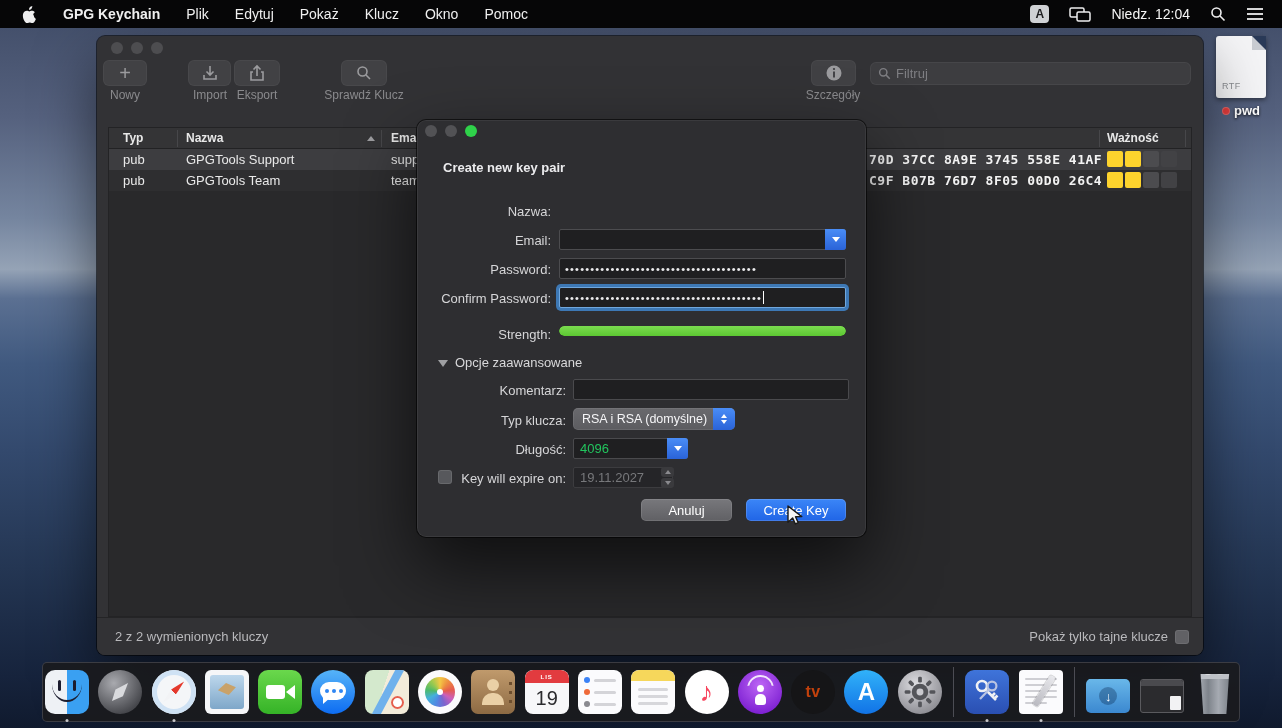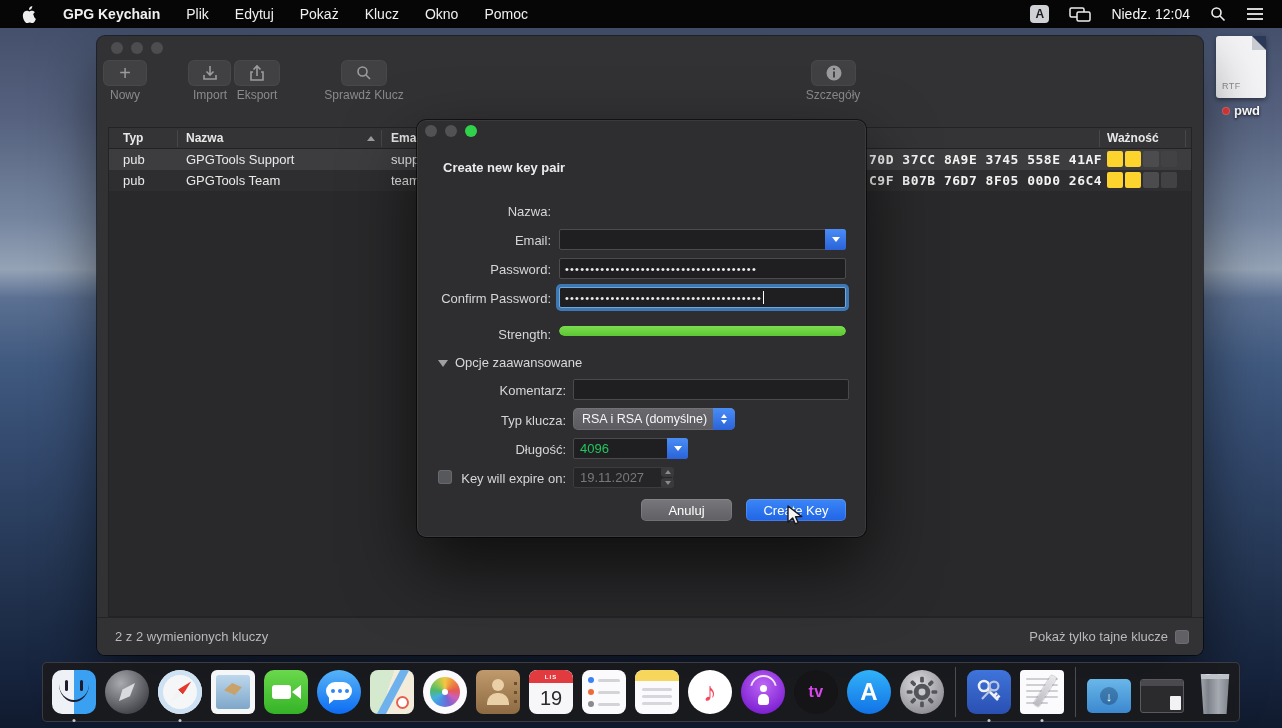--- a/index.html
+++ b/index.html
@@ -111,21 +111,21 @@
   .dcheckbox { position:absolute; width:14px; height:14px; border-radius:3px; background:#57585c;
     box-shadow:inset 0 0 0 1px rgba(255,255,255,.1); }
   .btn { position:absolute; height:22px; border-radius:5px; color:#fff; font-size:13px;
     display:flex; align-items:center; justify-content:center; }
   .btn.gray { background:linear-gradient(#78787c,#606064); box-shadow:inset 0 0 0 1px rgba(255,255,255,.1); }
   .btn.blue { background:linear-gradient(#3b86f7,#2065e6); box-shadow:inset 0 0 0 1px rgba(255,255,255,.15); }
 
   
   #dock { position:absolute; left:42px; top:662px; width:1198px; height:60px;
     background:rgba(26,26,29,.88); border:1px solid rgba(115,115,125,.38); border-radius:5px;
-    display:flex; align-items:center; justify-content:flex-end; gap:5px; z-index:50; }
+    display:flex; align-items:center; justify-content:space-between; gap:5px; z-index:50; }
   .d-item { position:relative; width:48px; height:48px; display:flex; align-items:center; justify-content:center; }
   .d-item.running::after { content:""; position:absolute; bottom:-6px; left:50%; transform:translateX(-50%);
     width:3px; height:3px; border-radius:50%; background:#c6c6c9; }
   .d-div { width:1px; height:50px; background:rgba(140,140,150,.45); margin:0 4px; }
   .ic { position:relative; overflow:hidden; }
   .rs { width:44px; height:44px; border-radius:10px; }     
   .ci { width:44px; height:44px; border-radius:50%; }      
 
   .ic-finder { background:linear-gradient(90deg,#eef1f5 0 50%, #3aa0f2 50% 100%); }
   .ic-finder .eyeL,.ic-finder .eyeR { position:absolute; top:10px; width:2.5px; height:11px; border-radius:2px; background:#1c1c2e; }
@@ -181,21 +181,21 @@
   .ic-notes .band { position:absolute; left:0; top:0; right:0; height:11px; background:#f6d75b; border-radius:8px 8px 0 0; }
   .ic-notes .ln { position:absolute; left:7px; right:7px; height:2.5px; background:#d7d7db; border-radius:2px; }
   .ic-music { background:#fff; display:flex; align-items:center; justify-content:center; }
   .ic-music .note { font-size:27px; color:#f7455e; font-weight:bold; line-height:1; }
   .ic-podcasts { background:radial-gradient(circle at 50% 35%, #bd66f5, #7c1fd1 80%); }
   .ic-podcasts .dot { position:absolute; left:19px; top:15px; width:7px; height:7px; border-radius:50%; background:#fff; }
   .ic-podcasts .bd { position:absolute; left:17px; top:24px; width:11px; height:11px; border-radius:5px 5px 3px 3px; background:#fff; }
   .ic-podcasts .ring { position:absolute; left:9px; top:5px; width:27px; height:27px; border-radius:50%;
     border:2.5px solid rgba(255,255,255,.85); clip-path:polygon(0 0,100% 0,100% 40%,0 40%); }
   .ic-tv { background:#151517; display:flex; align-items:center; justify-content:center; }
-  .ic-tv .t { color:#d946ef; font-size:16px; font-weight:bold; letter-spacing:.5px; }
+  .ic-tv .t { color:#c2410c; font-size:16px; font-weight:bold; letter-spacing:.5px; }
   .ic-appstore { background:linear-gradient(#31b2f9,#1173e6); display:flex; align-items:center; justify-content:center; }
   .ic-appstore .a { color:#fff; font-size:24px; font-weight:bold; }
   .ic-sysprefs { background:radial-gradient(circle at 40% 32%, #dcdce0, #8d8d93 78%); display:flex; align-items:center; justify-content:center; }
   .ic-gpg { background:linear-gradient(#3f74da,#2a4fb2); border-radius:9px; display:flex; align-items:center; justify-content:center; }
   .ic-textedit { background:#fbfbfd; border-radius:4px; }
   .ic-textedit .ln { position:absolute; left:6px; right:6px; height:2px; background:#cfcfd4; border-radius:2px; }
   .ic-textedit .pen { position:absolute; left:22px; top:4px; width:6px; height:34px; background:linear-gradient(#e8e8ec,#b9b9c0);
     transform:rotate(32deg); border-radius:2px; box-shadow:0 0 0 1px rgba(0,0,0,.15); }
   .ic-downloads { position:relative; width:44px; height:34px; margin-top:8px; background:linear-gradient(#69b7e9,#3b88d0); border-radius:5px; }
   .ic-downloads::before { content:""; position:absolute; left:0; top:-4px; width:18px; height:5px;
@@ -305,20 +305,27 @@
 
     <div class="tb-btn" style="left:714px; top:24px; width:45px;">
       <svg width="20" height="20" viewBox="0 0 20 20">
           <circle cx="10" cy="10" r="7.5" fill="#9b9b9e"></circle>
           <rect x="9.1" y="8.5" width="1.8" height="6" fill="#3a3a3d"></rect>
           <circle cx="10" cy="6" r="1.1" fill="#3a3a3d"></circle>
         </svg>
     </div>
     <div class="tb-label" style="left:736px; top:52px;">Szczegóły</div>
 
+    <div id="filterfield">
+      <svg width="13" height="13" viewBox="0 0 16 16" fill="none" stroke="#7e7e82" stroke-width="1.8">
+          <circle cx="6.5" cy="6.5" r="4.5"></circle>
+          <line x1="10" y1="10" x2="14.5" y2="14.5"></line>
+        </svg>
+      <span class="ph">Filtruj</span>
+    </div>
 
     <div id="keytable">
       <div id="thead">
         <span class="th" style="left:14px;">Typ</span>
         <span class="th" style="left:77px;">Nazwa</span>
         <span class="sortcaret" style="left:258px;"></span>
         <span class="th" style="left:282px;">Email</span>
         <span class="th" style="left:998px;">Ważność</span>
         <span class="col-div" style="left:68px;"></span>
         <span class="col-div" style="left:272px;"></span>

